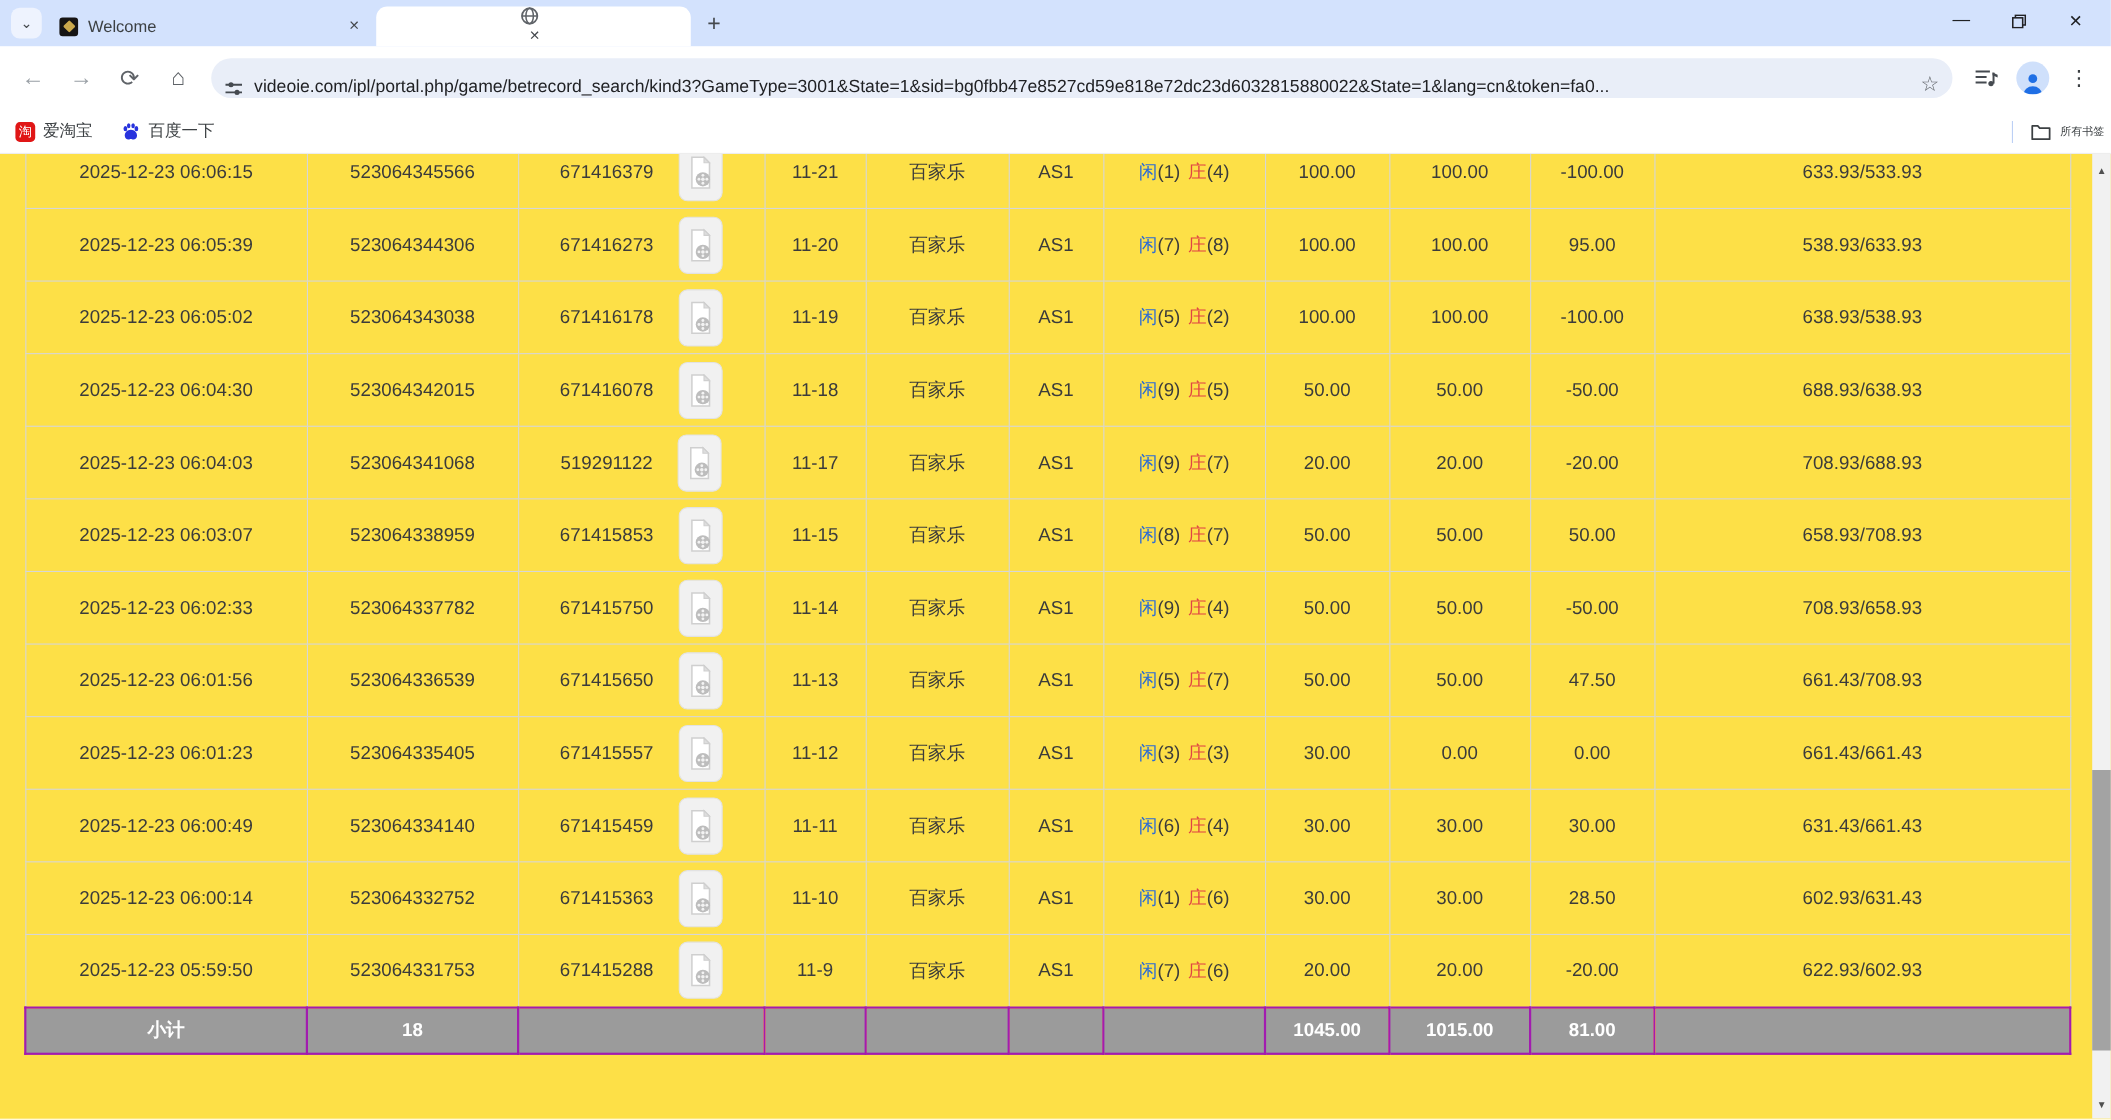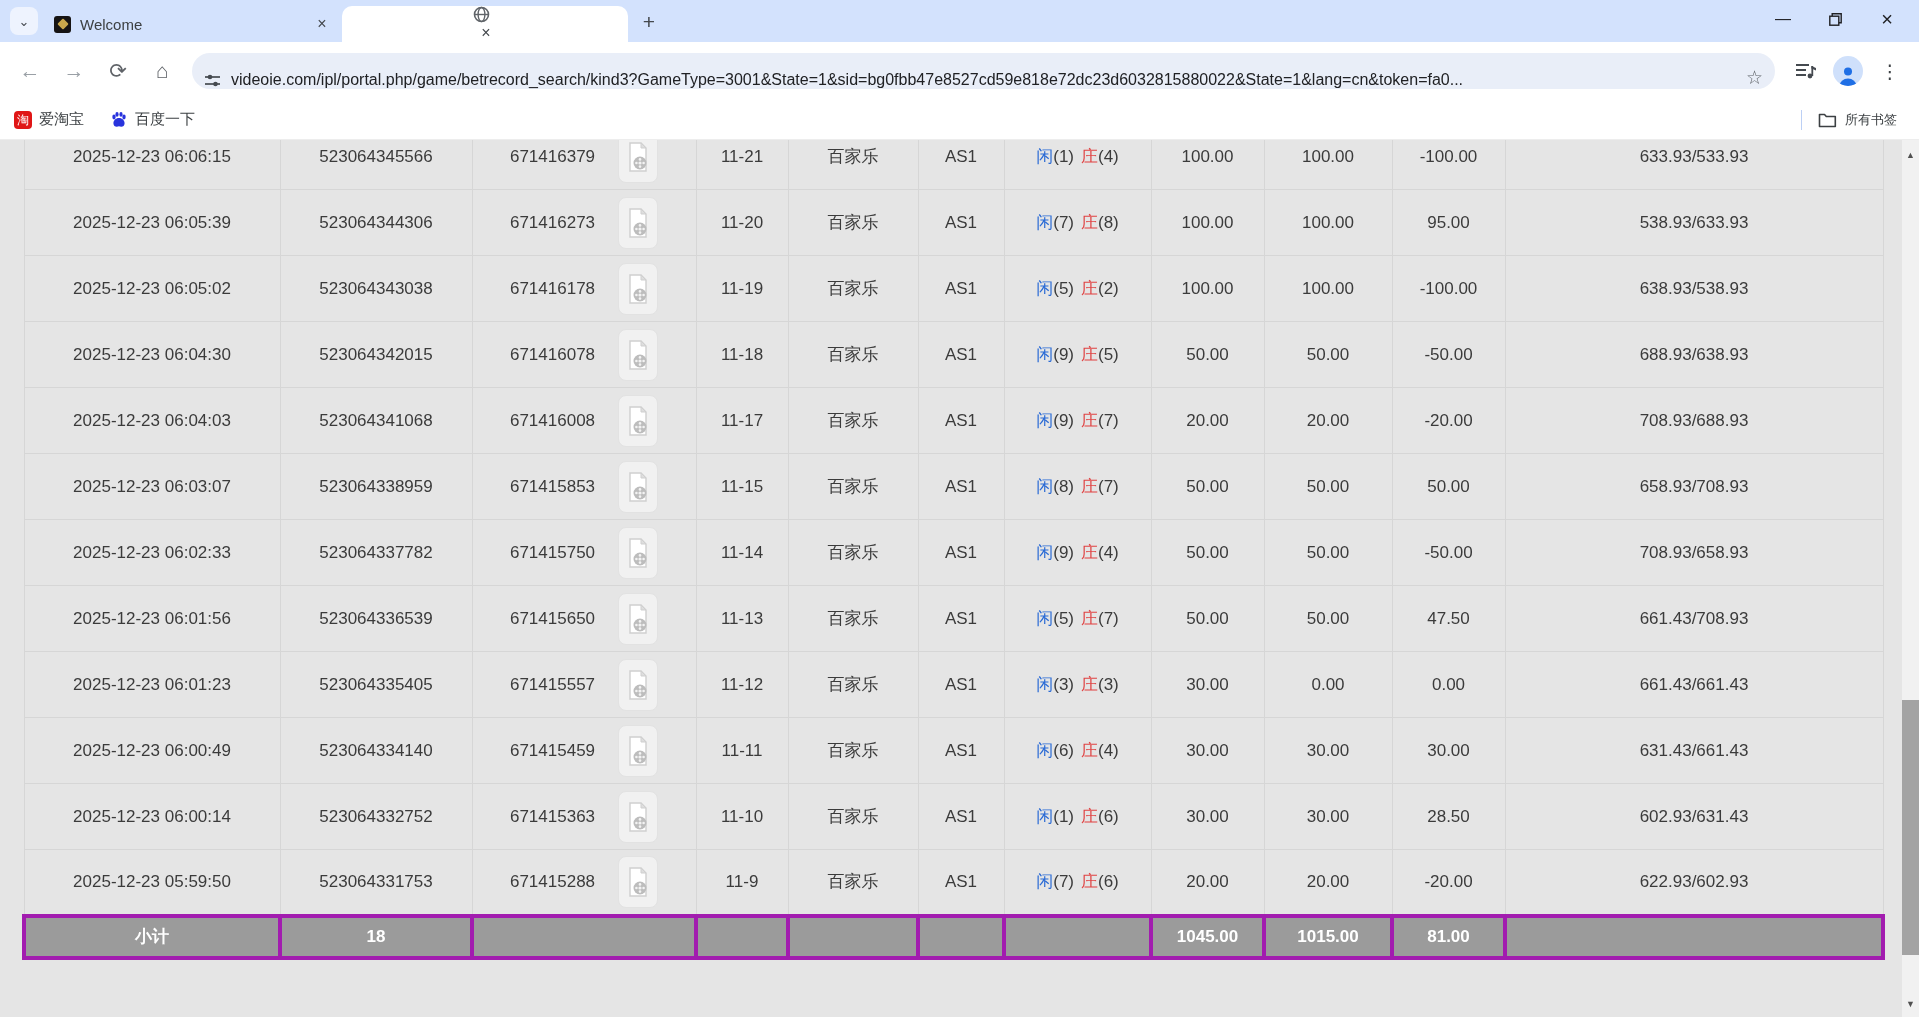--- a/index.html
+++ b/index.html
@@ -33,37 +33,37 @@
   .omnibox .url { flex:1; font-size:16px; color:#202124; white-space:nowrap; overflow:hidden; margin-left:10px; }
   .tool-ic { width:36px; height:36px; display:flex; align-items:center; justify-content:center; margin:0 3px; color:#454a50; }
   .star { font-size:19px; color:#5f6368; }
   .avatar { width:30px; height:30px; border-radius:50%; background:#cfe0fb; display:flex; align-items:flex-end; justify-content:center; overflow:hidden; }
   .dots { font-size:19px; color:#3c4043; letter-spacing:0; }
 
   .bookmarks { height:40px; background:#fff; display:flex; align-items:center; padding:0 14px; border-bottom:1px solid #ededed; position:relative; }
   .bm { display:flex; align-items:center; margin-right:26px; font-size:15px; color:#3c4043; cursor:pointer; }
   .bm .bm-ic { margin-right:7px; display:flex; }
   .tb-ic { width:18px; height:18px; background:#e01616; border-radius:4px; color:#fff; font-size:12px; line-height:18px; text-align:center; }
-  .bm-right { position:absolute; right:22px; display:flex; align-items:center; font-size:13px; color:#3c4043;font-family:Liberation Serif, serif; }
+  .bm-right { position:absolute; right:6px; display:flex; align-items:center; font-size:10px; color:#3c4043;font-family:Liberation Serif, serif; }
   .bm-divider { width:1px; height:20px; background:#bcd0f5; margin-right:16px; }
   .bm-right svg { margin-right:8px; }
 
   
-  .content { position:relative; height:877px; background:#e5e5e5; overflow:hidden; }
+  .content { position:relative; height:877px; background:#fde047; overflow:hidden; }
   table.bets { position:absolute; left:22px; top:-17px; width:1859px; border-collapse:collapse; table-layout:fixed; }
   table.bets td { border:1px solid #d6d6d6; height:66px; text-align:center; font-size:17px; color:#3b3b3b; padding:0; overflow:hidden; }
   td.blue { color:#2b6bd5; }
   td.neg  { color:#ff0000; }
   .game-cell-inner { display:flex; align-items:center; justify-content:center; gap:23px; }
   .vicon { width:40px; height:52px; background:#f1f1f1; border:1px solid #e2e2e2; border-radius:8px;
            display:flex; align-items:center; justify-content:center; cursor:pointer; }
   .res-xian { color:#2b6bd5; }
   .res-zhuang { color:#e04444; margin-left:7px; }
   .res-num { color:#3b3b3b; }
-  tr.frow td { background:#9b9b9b; color:#fff; font-weight:bold; border:4px solid #a21caf; height:42px; font-size:17px; }
+  tr.frow td { background:#9b9b9b; color:#fff; font-weight:bold; border:2px solid #a21caf; height:42px; font-size:17px; }
 
   .scrollbar { position:absolute; right:0; top:0; width:17px; height:877px; background:#f1f1f1; }
   .scroll-arrow { position:absolute; left:0; width:17px; height:26px; display:flex; align-items:center; justify-content:center;
                   font-size:9px; color:#505050; }
   .scroll-arrow.up { top:2px; } .scroll-arrow.down { bottom:0; }
   .scroll-thumb { position:absolute; left:0; top:560px; width:17px; height:255px; background:#a3a3a3; }
 </style>
 </head>
 <body>
 
@@ -318,21 +318,21 @@
     <td class="blue">50.00</td>
     <td>50.00</td>
     <td class="neg">-50.00</td>
     <td>688.93/638.93</td>
   </tr>
         <tr>
     <td>2025-12-23 06:04:03</td>
     <td>523064341068</td>
     <td>
       <span class="game-cell-inner">
-        <span>671416008</span>
+        <span>519291122</span>
         <span class="vicon">
           <svg width="24" height="32" viewBox="0 0 24 32">
                   <path d="M4 2 h11 l5 5 v23 h-16 Z" fill="#ffffff" stroke="#cfcfcf" stroke-width="1.4"></path>
                   <path d="M15 2 v5 h5 Z" fill="#dedede" stroke="#cfcfcf" stroke-width="1"></path>
                   <circle cx="14" cy="22" r="6.5" fill="#bdbdbd"></circle>
                   <circle cx="14" cy="22" r="1.6" fill="#f3f3f3"></circle>
                   <circle cx="14" cy="18.4" r="1.3" fill="#f3f3f3"></circle>
                   <circle cx="14" cy="25.6" r="1.3" fill="#f3f3f3"></circle>
                   <circle cx="10.4" cy="22" r="1.3" fill="#f3f3f3"></circle>
                   <circle cx="17.6" cy="22" r="1.3" fill="#f3f3f3"></circle>

